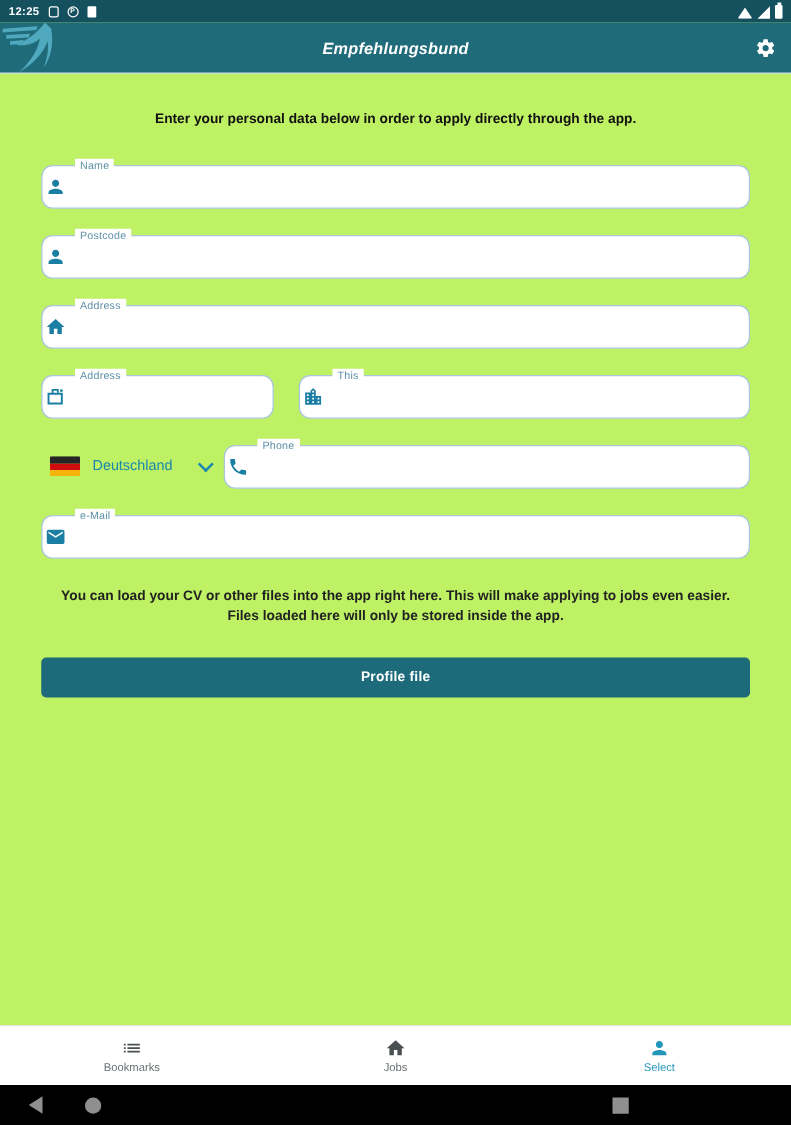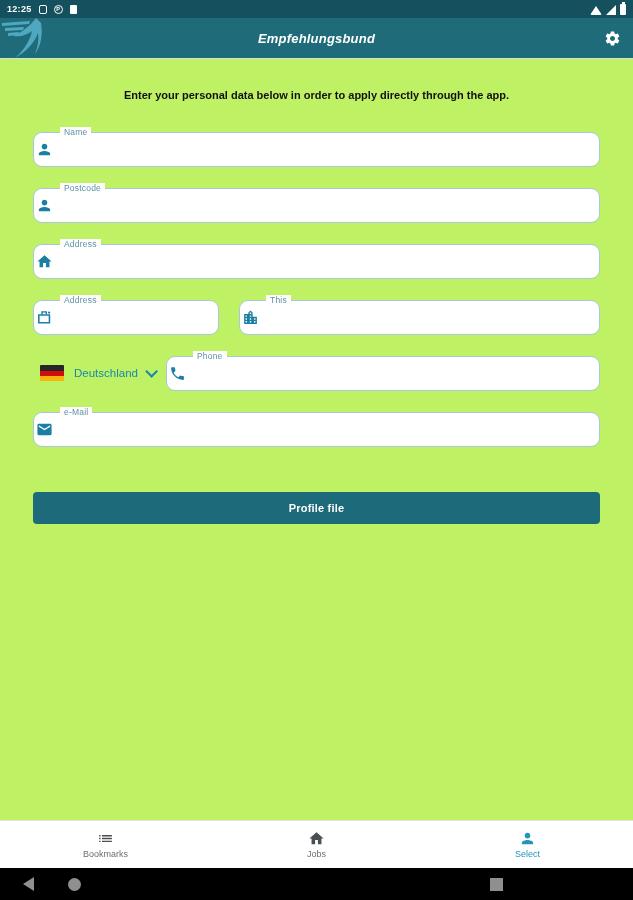--- a/index.html
+++ b/index.html
@@ -71,21 +71,21 @@
   .row .field { margin-bottom:0; }
   .field-postcode { width:186px; flex:0 0 auto; margin-right:20px; }
   .field-city { flex:1; }
   .phone-row { display:flex; align-items:center; margin-bottom:21px; }
   .country-select { display:flex; align-items:center; cursor:pointer; padding-left:7px; flex:0 0 auto; }
   .flag { width:24px; height:16px; display:block; border-radius:1px; overflow:hidden; }
   .flag div { height:33.33%; }
   .flag .f-black { background:#262626; }
   .flag .f-red  { background:#d00c0c; }
   .flag .f-gold { background:#f5b50a; }
-  .country-name { color:#1b87ad; font-size:11.5px; margin:0 7px 0 10px; }
+  .country-name { color:#1b87ad; font-size:11.5px; margin:0 20px 0 10px; }
   .chev { width:9px; height:9px; border-right:2px solid #1b87ad; border-bottom:2px solid #1b87ad;
     transform:rotate(45deg) translateY(-3px); margin-right:12px; }
   .field-phone { flex:1; margin-bottom:0; }
 
   .upload-hint {
     margin-top:23px; text-align:center; font-size:11px; font-weight:bold; color:#222;
     line-height:1.45; padding:0 2px;
   }
   .select-file-btn {
     margin-top:24px; width:100%; height:32px; background:#1d6a7a; border:none;
@@ -237,20 +237,21 @@
         <span class="flabel">e-Mail</span>
         <span class="ficon">
           <svg viewBox="0 0 24 24">
               <path d="M20 4H4c-1.1 0-2 .9-2 2v12c0 1.1.9 2 2 2h16c1.1 0 2-.9 2-2V6c0-1.1-.9-2-2-2zm0 4l-8 5-8-5V6l8 5 8-5v2z"></path>
             </svg>
         </span>
         <input type="email" value="" style="">
       </div>
     </div>
 
+    <div class="upload-hint">You can load your CV or other files into the app right here. This will make applying to jobs even easier. Files loaded here will only be stored inside the app.</div>
 
     <button class="select-file-btn">Profile file</button>
   </div>
 
   <div class="bottom-nav">
     <div class="tab">
       <span class="ticon">
         <svg viewBox="0 0 24 24">
             <path d="M3 13h2v-2H3v2zm0 4h2v-2H3v2zm0-8h2V7H3v2zm4 4h14v-2H7v2zm0 4h14v-2H7v2zM7 7v2h14V7H7z"></path>
           </svg>

